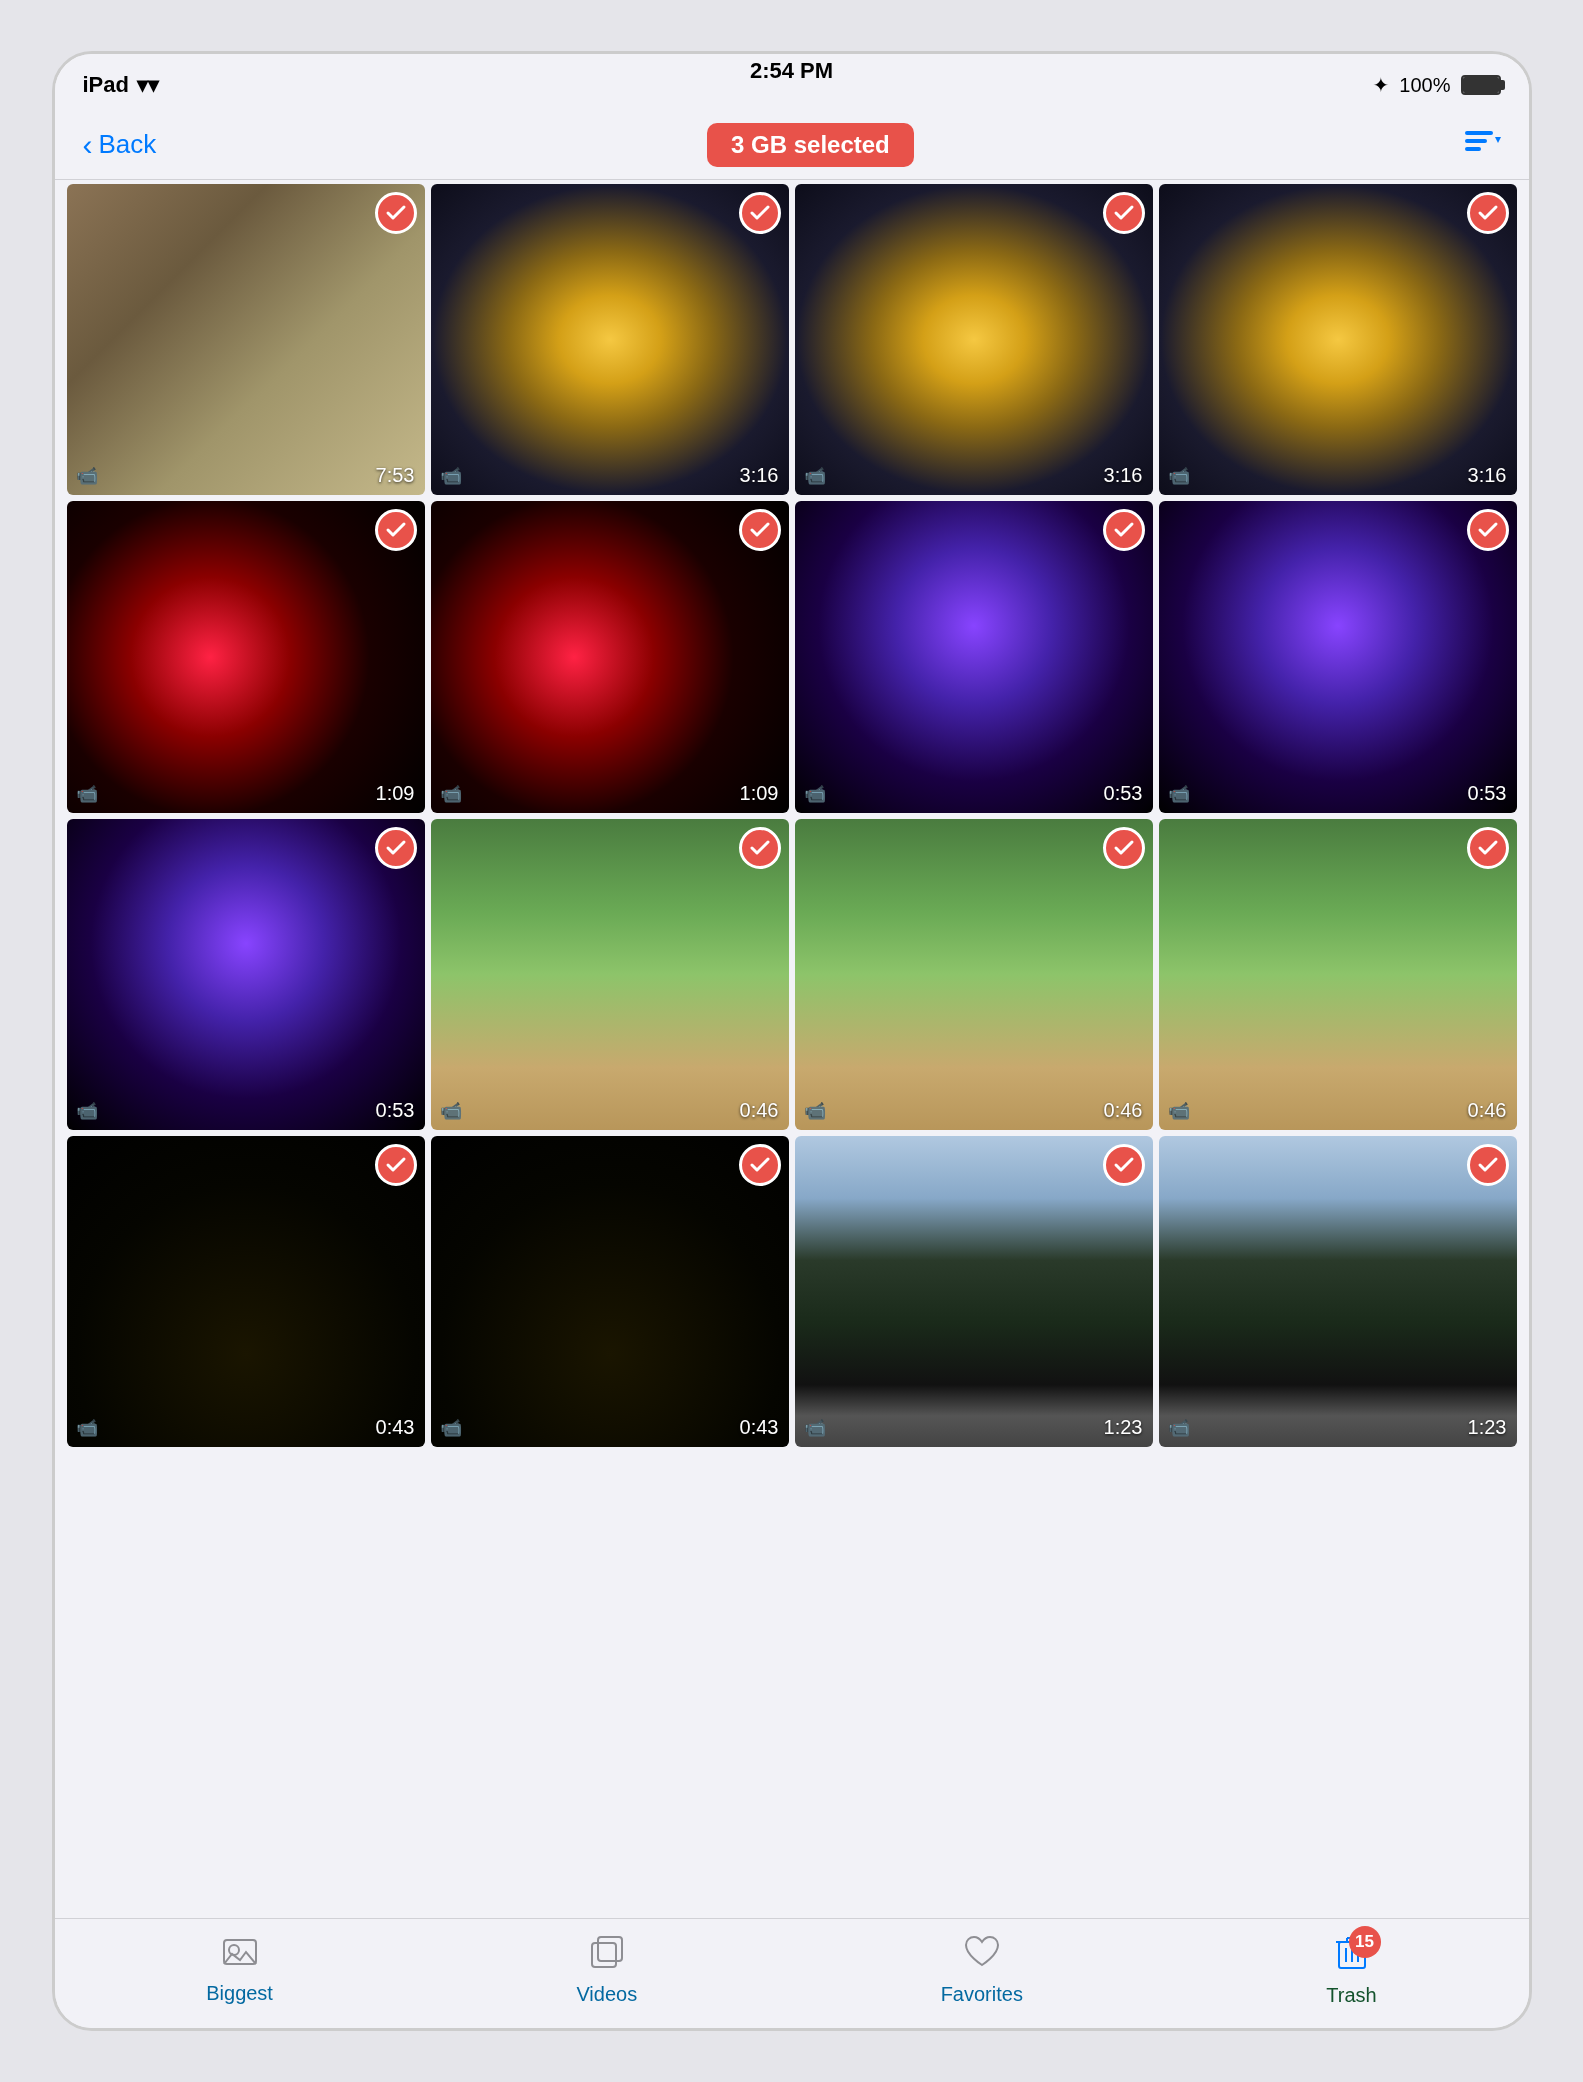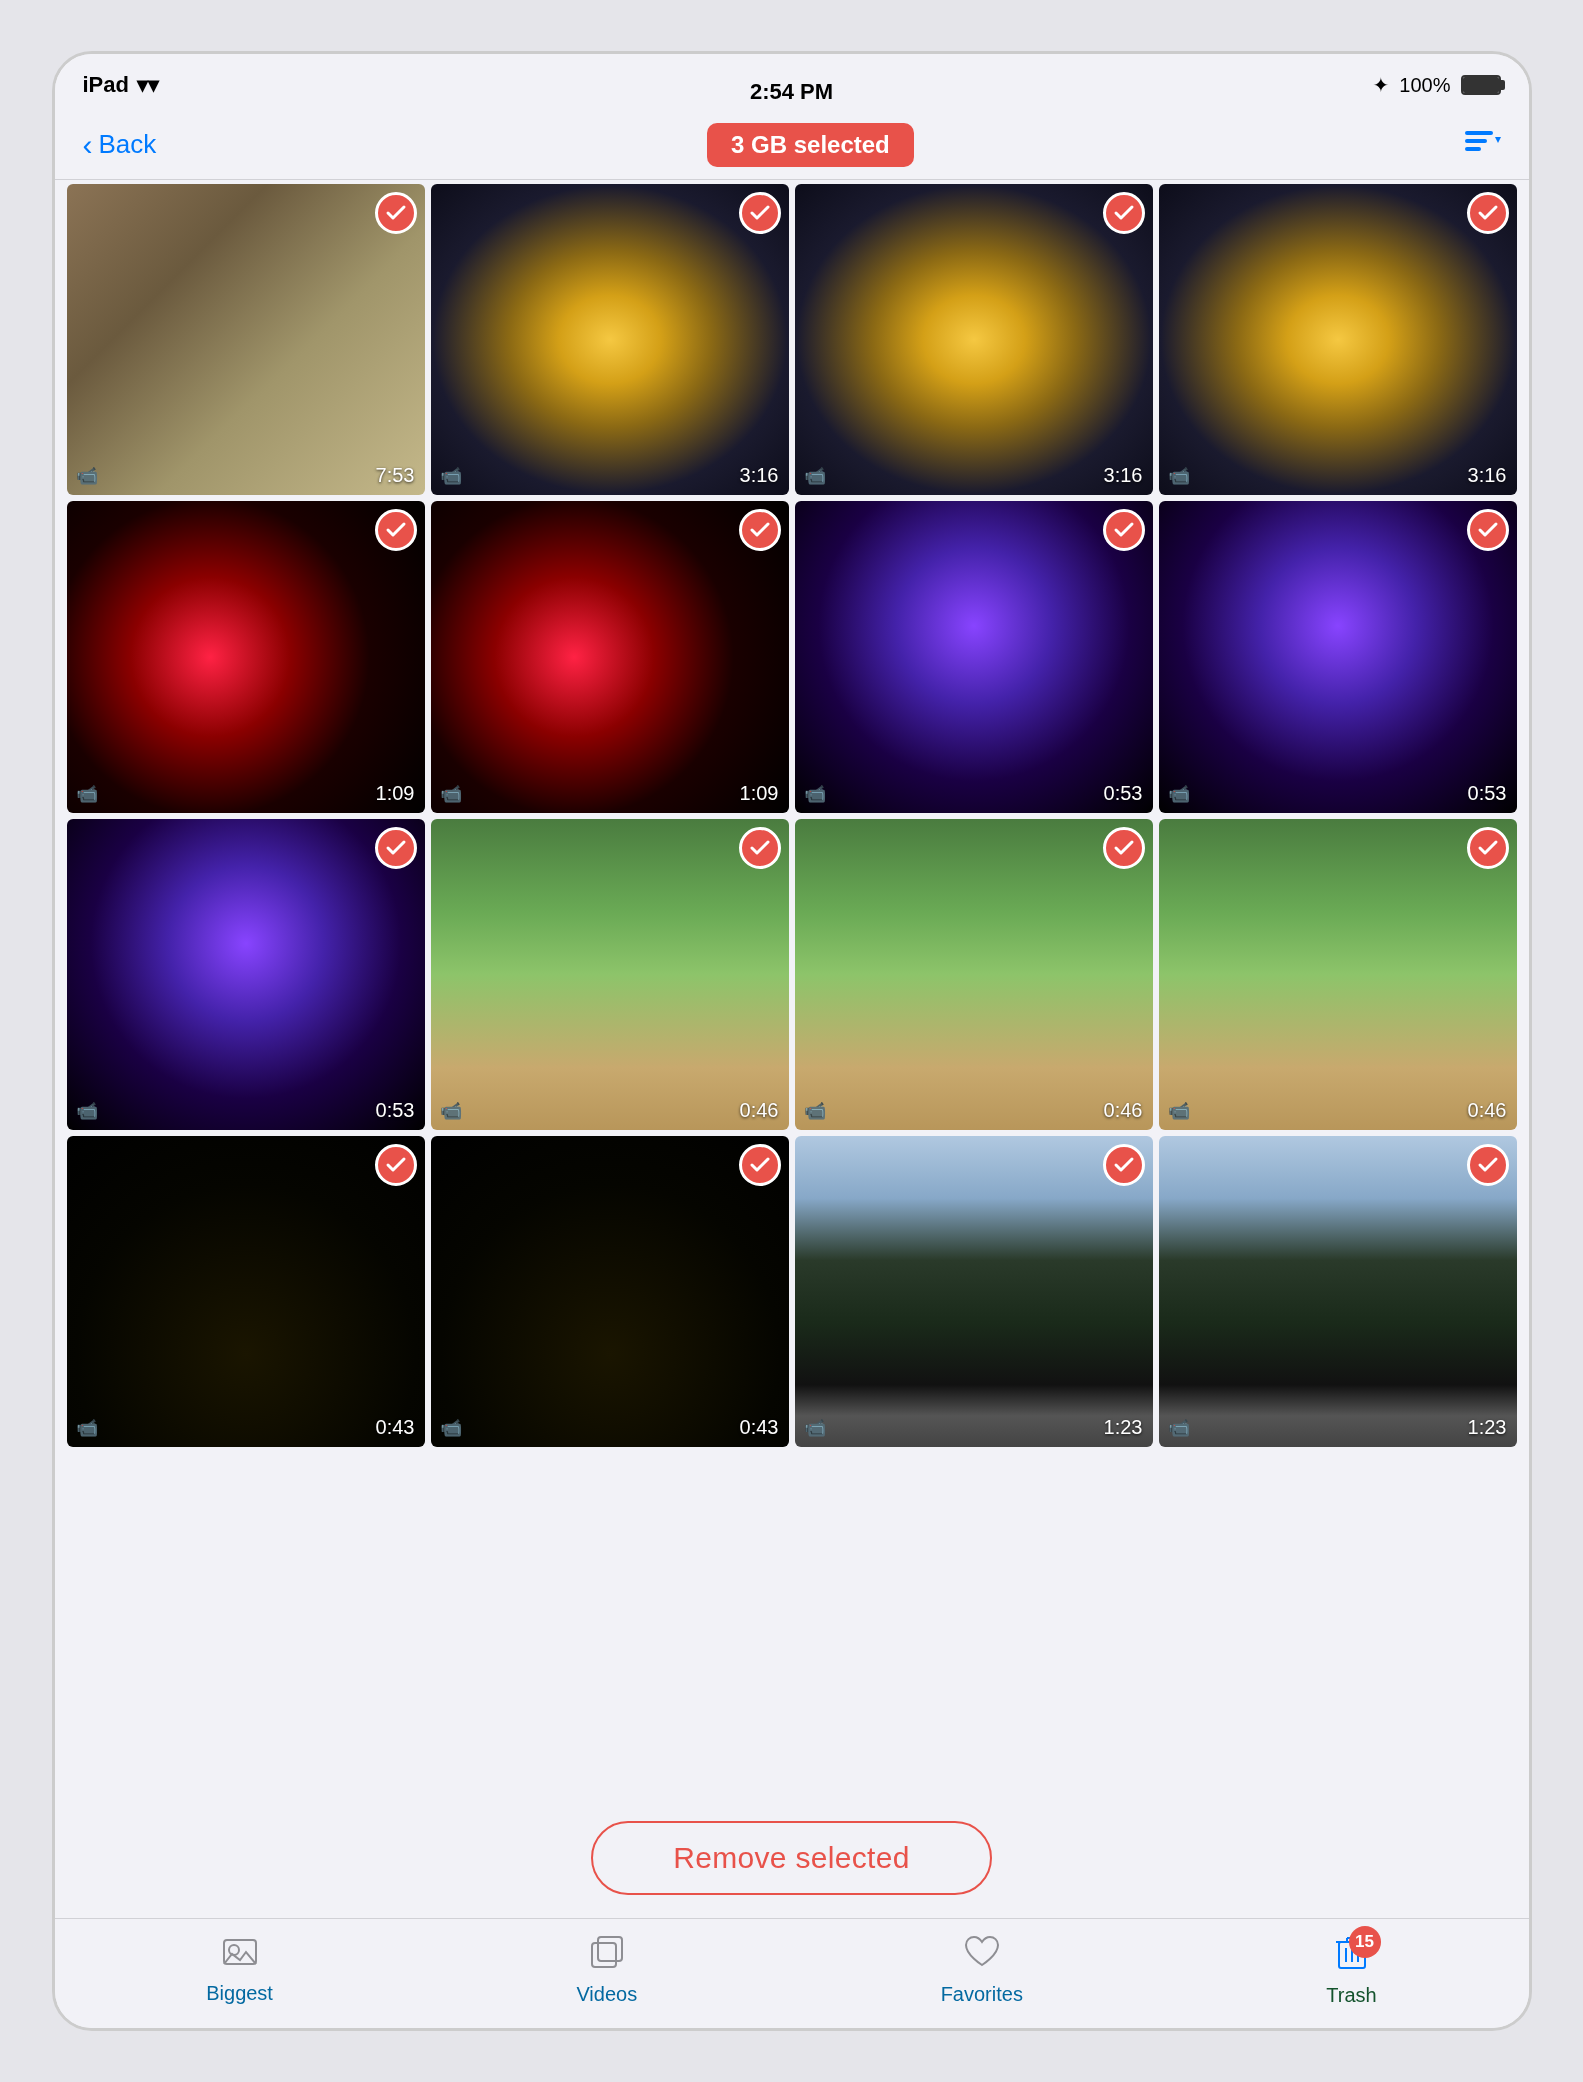--- a/index.html
+++ b/index.html
@@ -40,21 +40,21 @@
       gap: 8px;
       font-size: 22px;
       font-weight: 700;
     }
     .status-center {
       font-size: 22px;
       font-weight: 600;
       position: absolute;
       left: 50%;
       transform: translateX(-50%);
-      top: 25px;
+      top: 4px;
     }
     .status-right {
       display: flex;
       align-items: center;
       gap: 10px;
       font-size: 20px;
       font-weight: 500;
     }
     .battery-bar {
       width: 40px;
@@ -482,23 +482,20 @@
               <polyline points="20 6 9 17 4 12"></polyline>
             </svg>
         </div>
         <span class="video-icon">📹</span>
         <span class="duration-label">1:23</span>
       </div>
 
     </div>
   </div>
 
-  <div class="action-area">
-    <button class="remove-btn">Remove selected</button>
-  </div>
 
   <div class="tab-bar">
 
     <div class="tab-item">
       <span class="tab-icon">
         <svg width="36" height="32" viewBox="0 0 36 32" fill="none" stroke="#8e8e93" stroke-width="2">
           <rect x="2" y="4" width="32" height="24" rx="3" stroke="#8e8e93" fill="none"></rect>
           <circle cx="12" cy="14" r="5" stroke="#8e8e93" fill="none"></circle>
           <polyline points="2,28 10,18 18,24 24,16 34,28" stroke="#8e8e93" fill="none"></polyline>
         </svg>

